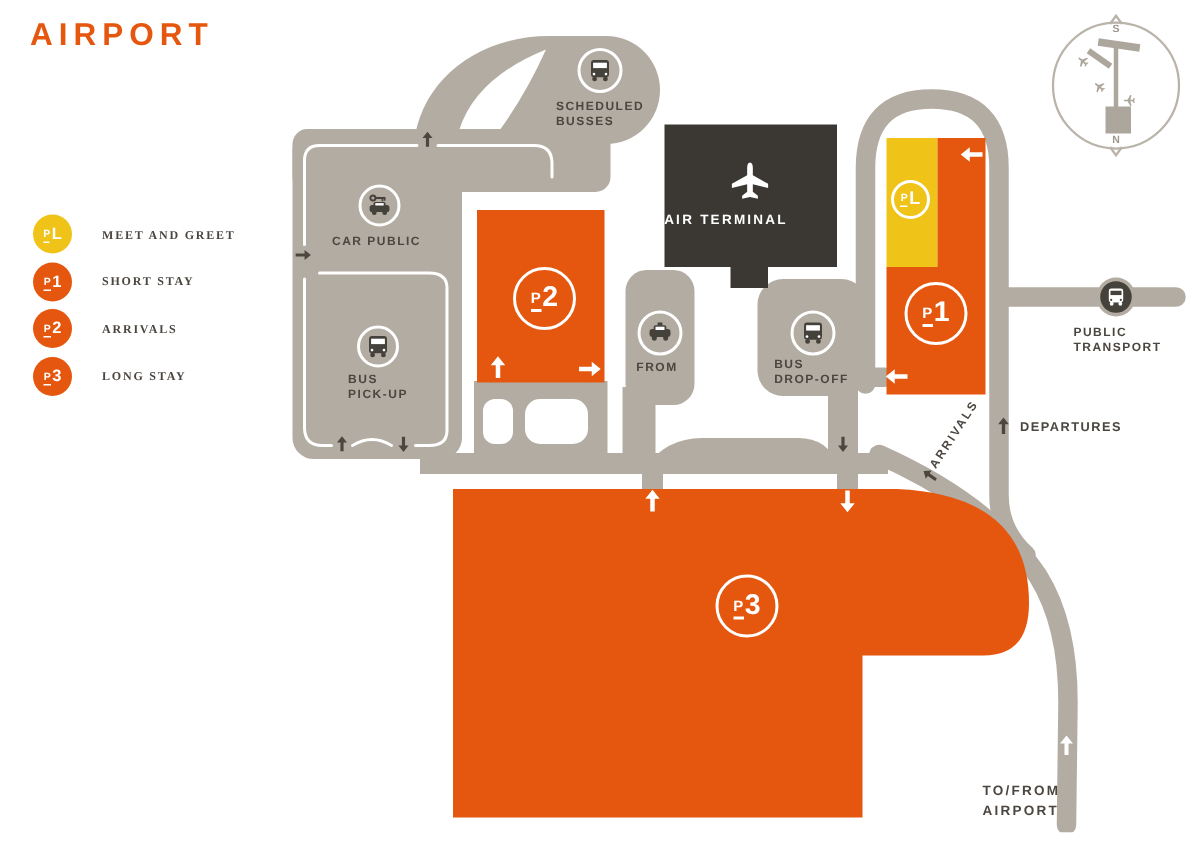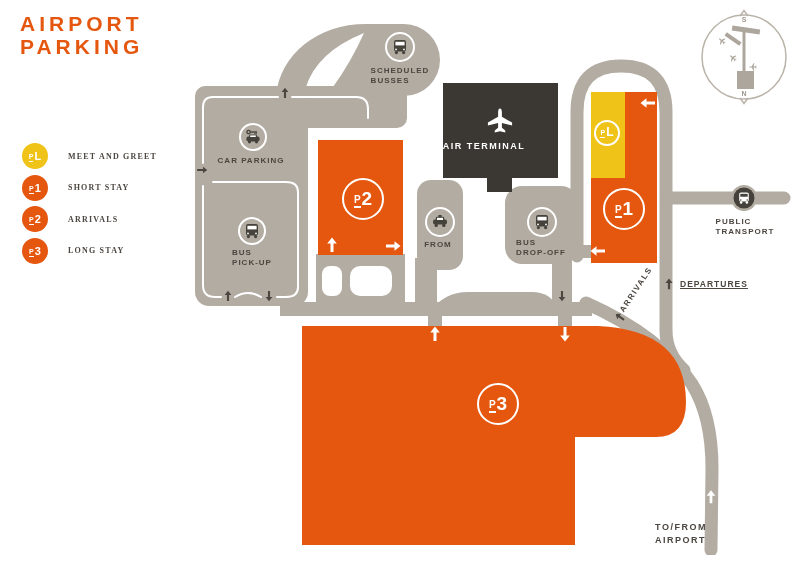--- a/index.html
+++ b/index.html
@@ -19,21 +19,21 @@
   .arrow-d{fill:var(--c-text_dark,#4C4640);}
   .cmp{stroke:var(--c-compass,#B9B3A9);fill:none;stroke-width:1.5;}
   .cmp-f{fill:var(--c-compass_fill,#ADA69C);}
   
   .title{position:absolute;left:20px;top:12px;color:var(--c-orange,#E5570E);
          font-size:21px;line-height:23px;font-weight:bold;letter-spacing:4px;}
   .lbl{position:absolute;font-size:8px;line-height:10px;font-weight:bold;letter-spacing:1px;
        color:var(--c-text_dark,#4C4640);transform:translateX(-50%);white-space:nowrap;}
   .lbl span{display:block;}
   .lbl-white{color:#fff;font-size:9px;letter-spacing:1.5px;}
-  .lbl-left{transform:none;text-align:right;text-decoration:underline;}
+  .lbl-left{transform:none;text-align:right;}
   .lbl-big{font-size:9px;line-height:13px;letter-spacing:1.5px;}
   .lbl-rot{position:absolute;left:618px;top:309px;font-size:8px;font-weight:bold;letter-spacing:1.5px;
            color:var(--c-text_dark,#4C4640);transform:rotate(-57deg);transform-origin:0 0;white-space:nowrap;}
   
   .badge{position:absolute;border:2px solid #fff;border-radius:50%;color:#fff;
          display:flex;align-items:flex-end;justify-content:center;box-sizing:border-box;}
   .badge .p{font-weight:bold;border-bottom:2px solid #fff;line-height:1;padding-bottom:1px;margin-right:1px;}
   .badge .n{font-weight:bold;line-height:1;}
   .badge-lg{width:42px;height:42px;padding-bottom:10px;}
   .badge-lg .p{font-size:10px;}
@@ -181,21 +181,20 @@
       <rect class="cmp-f" x="-9" y="-2" width="18" height="4" transform="translate(733,39) rotate(35)"></rect>
       <rect class="cmp-f" x="737" y="71" width="17" height="18"></rect>
       <use href="#g-plane" class="cmp-f" transform="translate(722,41) rotate(-50) scale(0.32)"></use>
       <use href="#g-plane" class="cmp-f" transform="translate(733,58) rotate(-50) scale(0.32)"></use>
       <use href="#g-plane" class="cmp-f" transform="translate(753,67) rotate(-90) scale(0.32)"></use>
     </g>
   </svg>
 
   <div class="title">
     <div>AIRPORT</div>
-    <div>PARKING</div>
   </div>
 
   <div class="legend">
     <div class="lrow">
       <div class="lbadge bg-yellow">
         <span class="p">P</span>
           <span class="n">L</span>
       </div>
       <div class="llabel">MEET AND GREET</div>
     </div>
@@ -219,21 +218,21 @@
           <span class="n">3</span>
       </div>
       <div class="llabel">LONG STAY</div>
     </div>
   </div>
 
   <div class="lbl" style="left:400px;top:66px;">
     <span>SCHEDULED</span>
     <span>BUSSES</span>
   </div>
-  <div class="lbl" style="left:251px;top:156px;">CAR PARKING</div>
+  <div class="lbl" style="left:251px;top:156px;">CAR PUBLIC</div>
   <div class="lbl" style="left:252px;top:248px;">
     <span>BUS</span>
     <span>PICK-UP</span>
   </div>
   <div class="lbl" style="left:438px;top:240px;">FROM</div>
   <div class="lbl lbl-white" style="left:484px;top:141px;">AIR TERMINAL</div>
   <div class="lbl" style="left:541px;top:238px;">
     <span>BUS</span>
     <span>DROP-OFF</span>
   </div>

